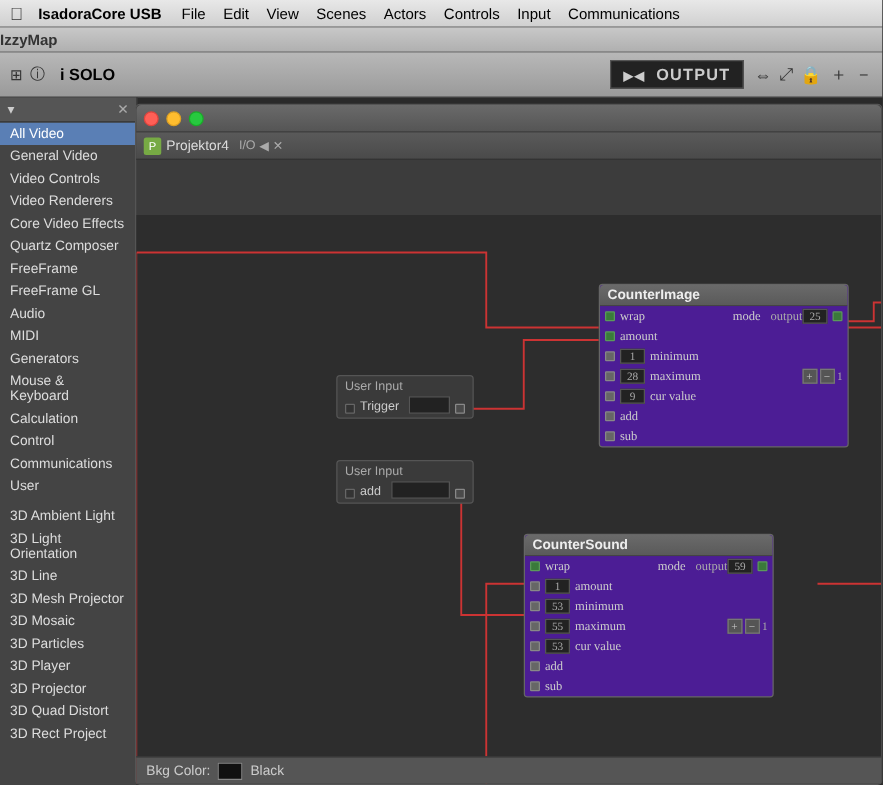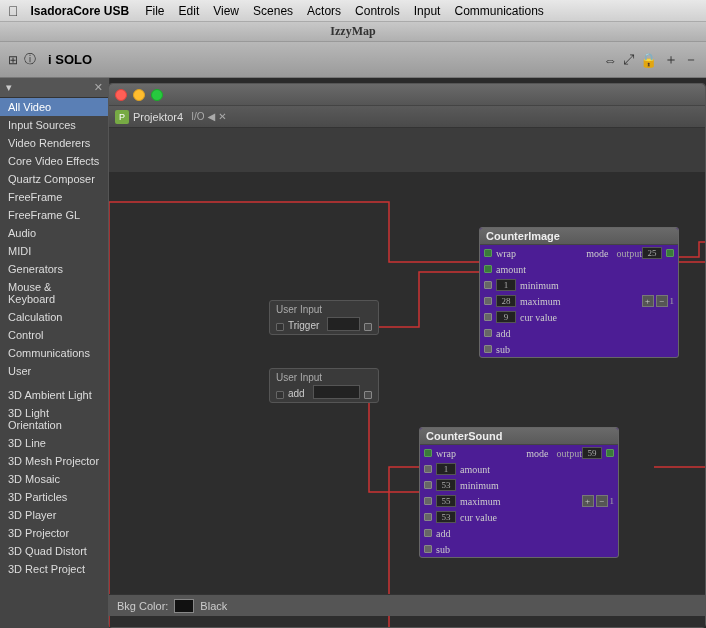--- a/index.html
+++ b/index.html
@@ -38,23 +38,22 @@
       margin-right: 14px;
       cursor: pointer;
     }
 
     
     .title-bar {
       background: linear-gradient(to bottom, #c8c8c8, #b0b0b0);
       height: 20px;
       display: flex;
       align-items: center;
-      justify-content: center;
+      justify-content: flex-start;
       border-bottom: 1px solid #999;
-      font-family: Liberation Serif, serif;
     }
     .title-bar .title {
       font-size: 12px;
       color: #333;
       font-weight: bold;
     }
 
     
     .toolbar {
       background: linear-gradient(to bottom, #b8b8b8, #9a9a9a);
@@ -340,21 +339,21 @@
       position: absolute;
       top: 0; left: 0;
       width: 100%;
       height: 100%;
       pointer-events: none;
     }
 
     
     .bottom-bar {
       position: absolute;
-      bottom: 11px;
+      bottom: 0;
       left: 0;
       right: 0;
       height: 22px;
       background: #555;
       border-top: 1px solid #333;
       display: flex;
       align-items: center;
       padding: 0 8px;
       font-size: 11px;
       color: #ccc;
@@ -411,20 +410,24 @@
   <span class="title">IzzyMap</span>
 </div>
 
 <div class="toolbar">
   <div class="toolbar-left">
     <span class="toolbar-icon">⊞</span>
     <span class="toolbar-icon">ⓘ</span>
     <span class="toolbar-solo">i  SOLO</span>
   </div>
   <div style="margin-left:auto; display:flex; align-items:center; gap:8px;">
+    <div class="toolbar-output">
+      <span style="font-size:10px; margin-right:4px;">▶◀</span>
+      <span>OUTPUT</span>
+    </div>
     <div class="toolbar-right">
       <span class="toolbar-right-icon">⇔</span>
       <span class="toolbar-right-icon">⤢</span>
       <span class="toolbar-right-icon">🔒</span>
       <span class="toolbar-right-icon">＋</span>
       <span class="toolbar-right-icon">－</span>
     </div>
   </div>
 </div>
 
@@ -437,21 +440,24 @@
         <span>▾</span>
       </div>
       <span class="sidebar-close">✕</span>
     </div>
 
     <div style="overflow-y:auto; flex:1;">
       <div class="sidebar-item active">
         <span>All Video</span>
       </div>
       <div class="sidebar-item">
-        <span>Input Sources</span>
+        <span>General Video</span>
+      </div>
+      <div class="sidebar-item">
+        <span>Video Controls</span>
       </div>
       <div class="sidebar-item">
         <span>Video Renderers</span>
       </div>
       <div class="sidebar-item">
         <span>Core Video Effects</span>
       </div>
       <div class="sidebar-item">
         <span>Quartz Composer</span>
       </div>

